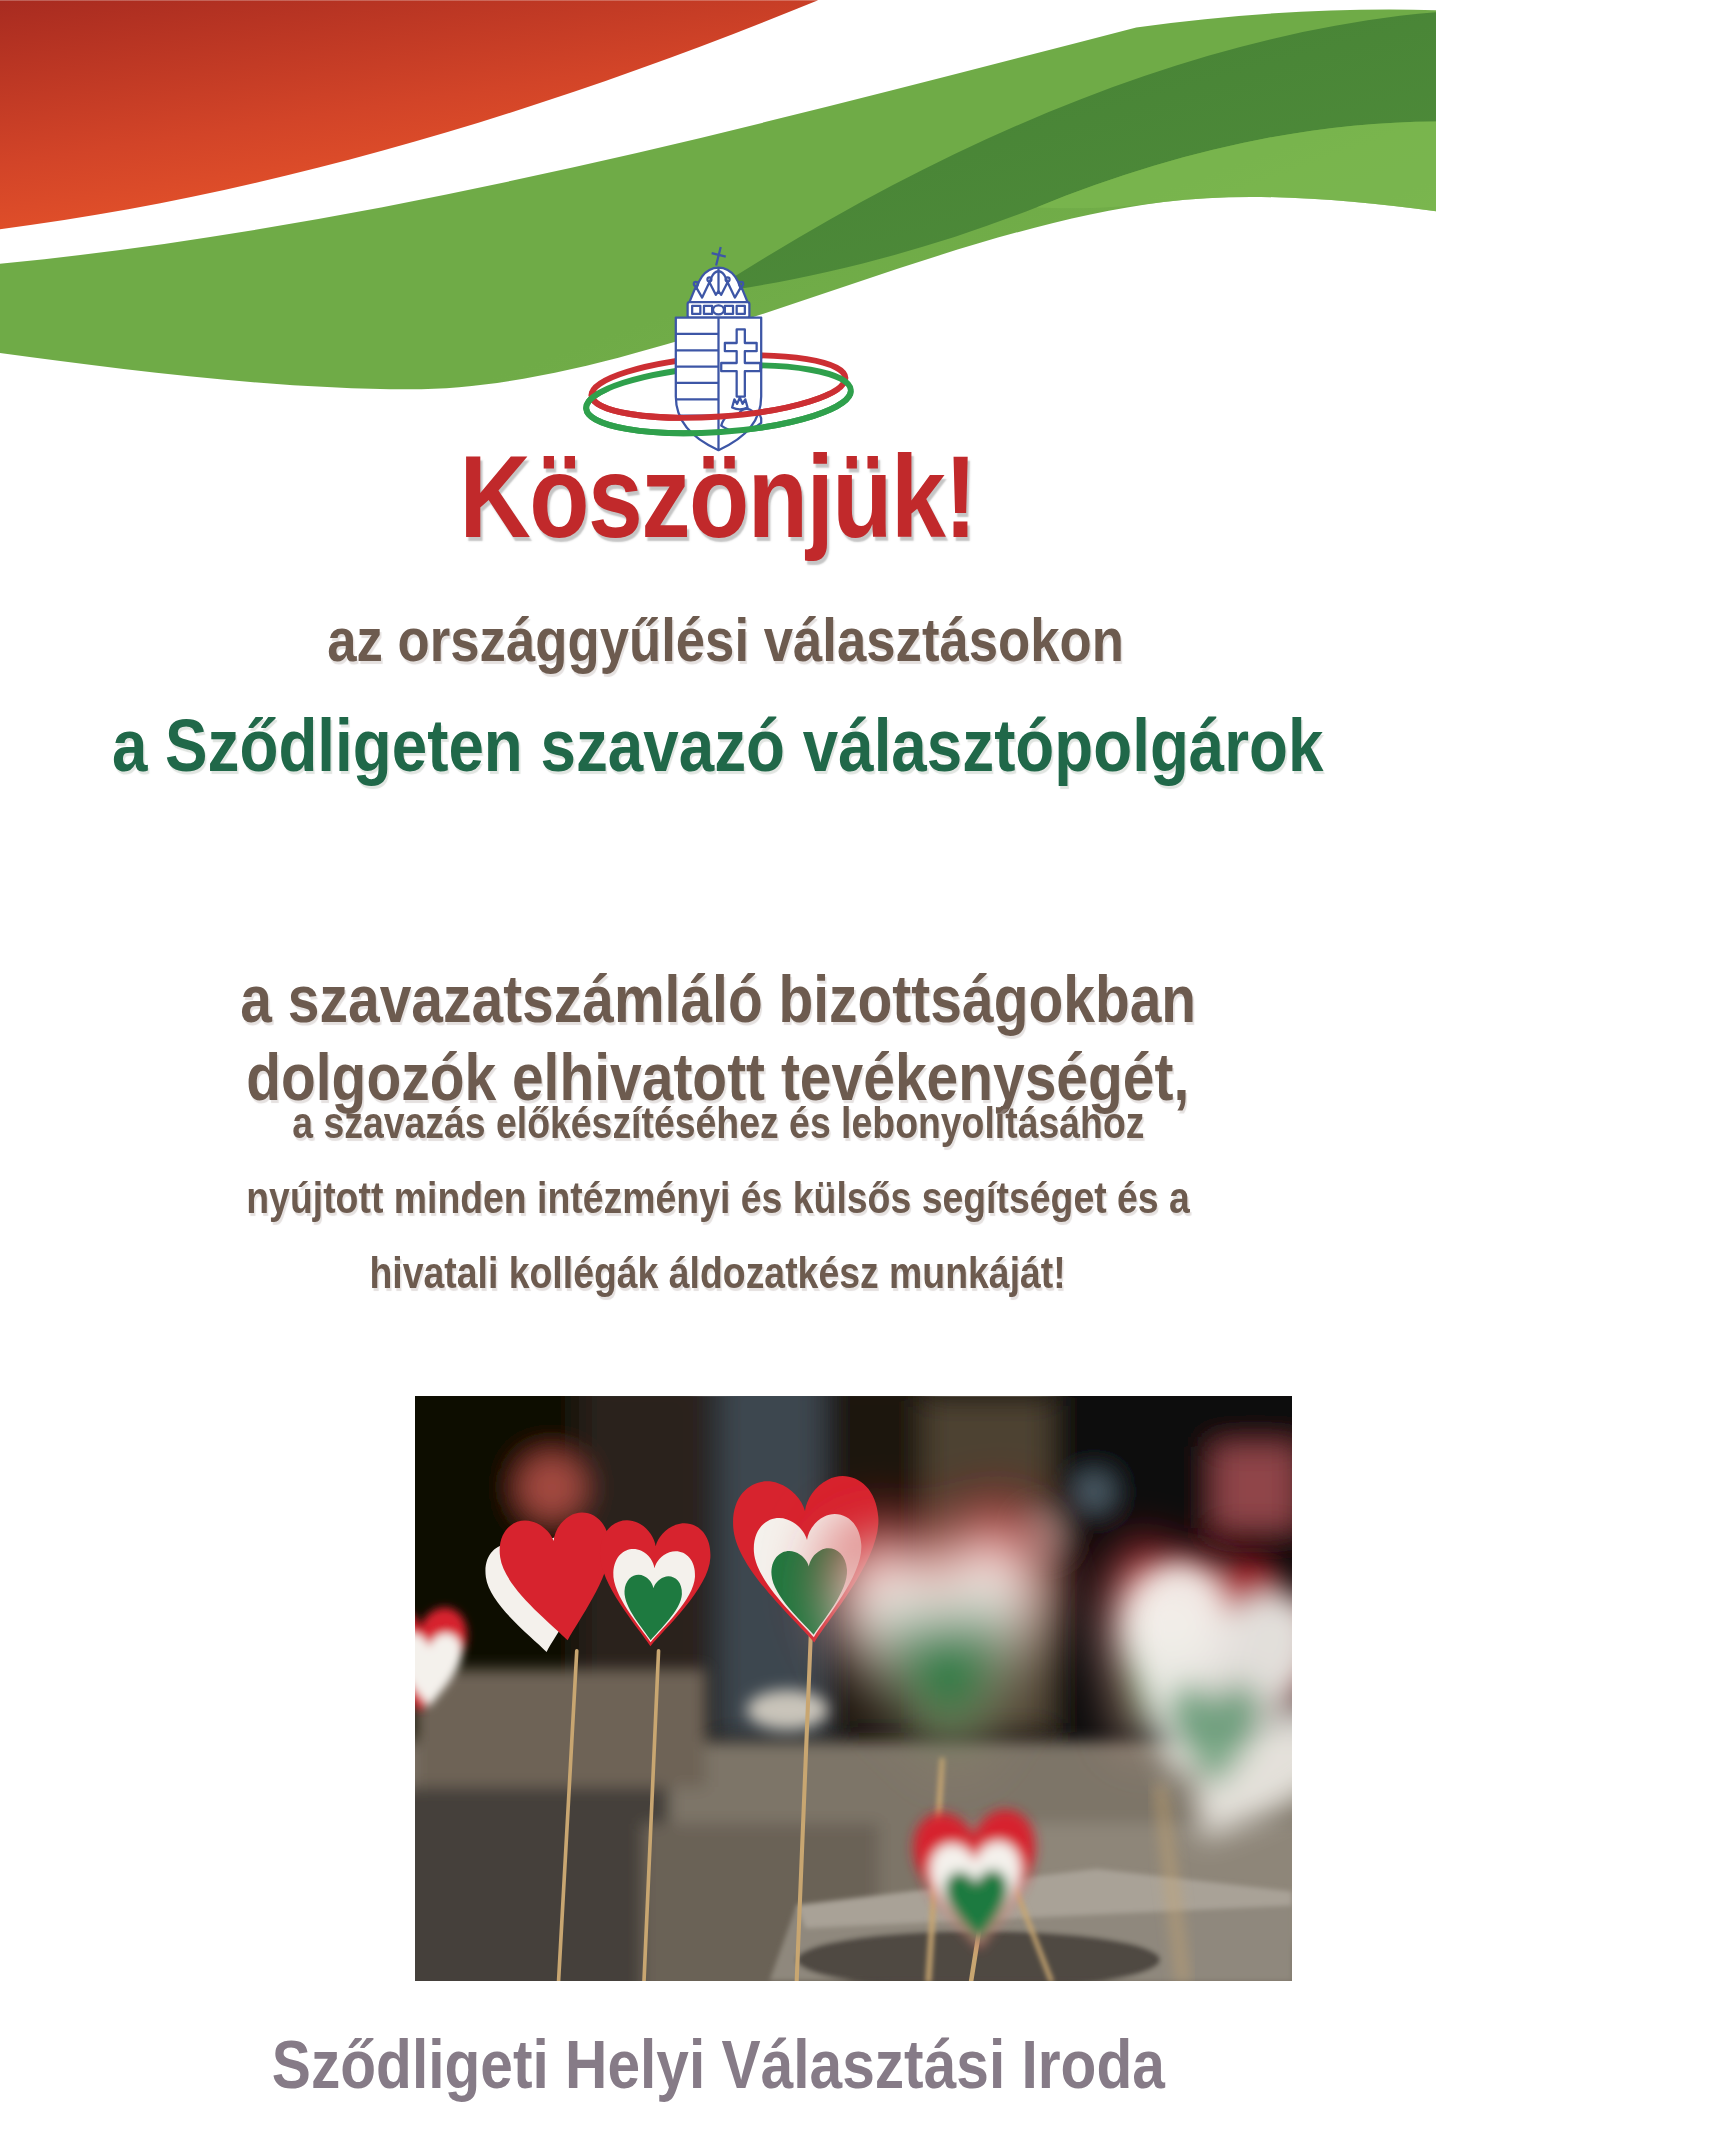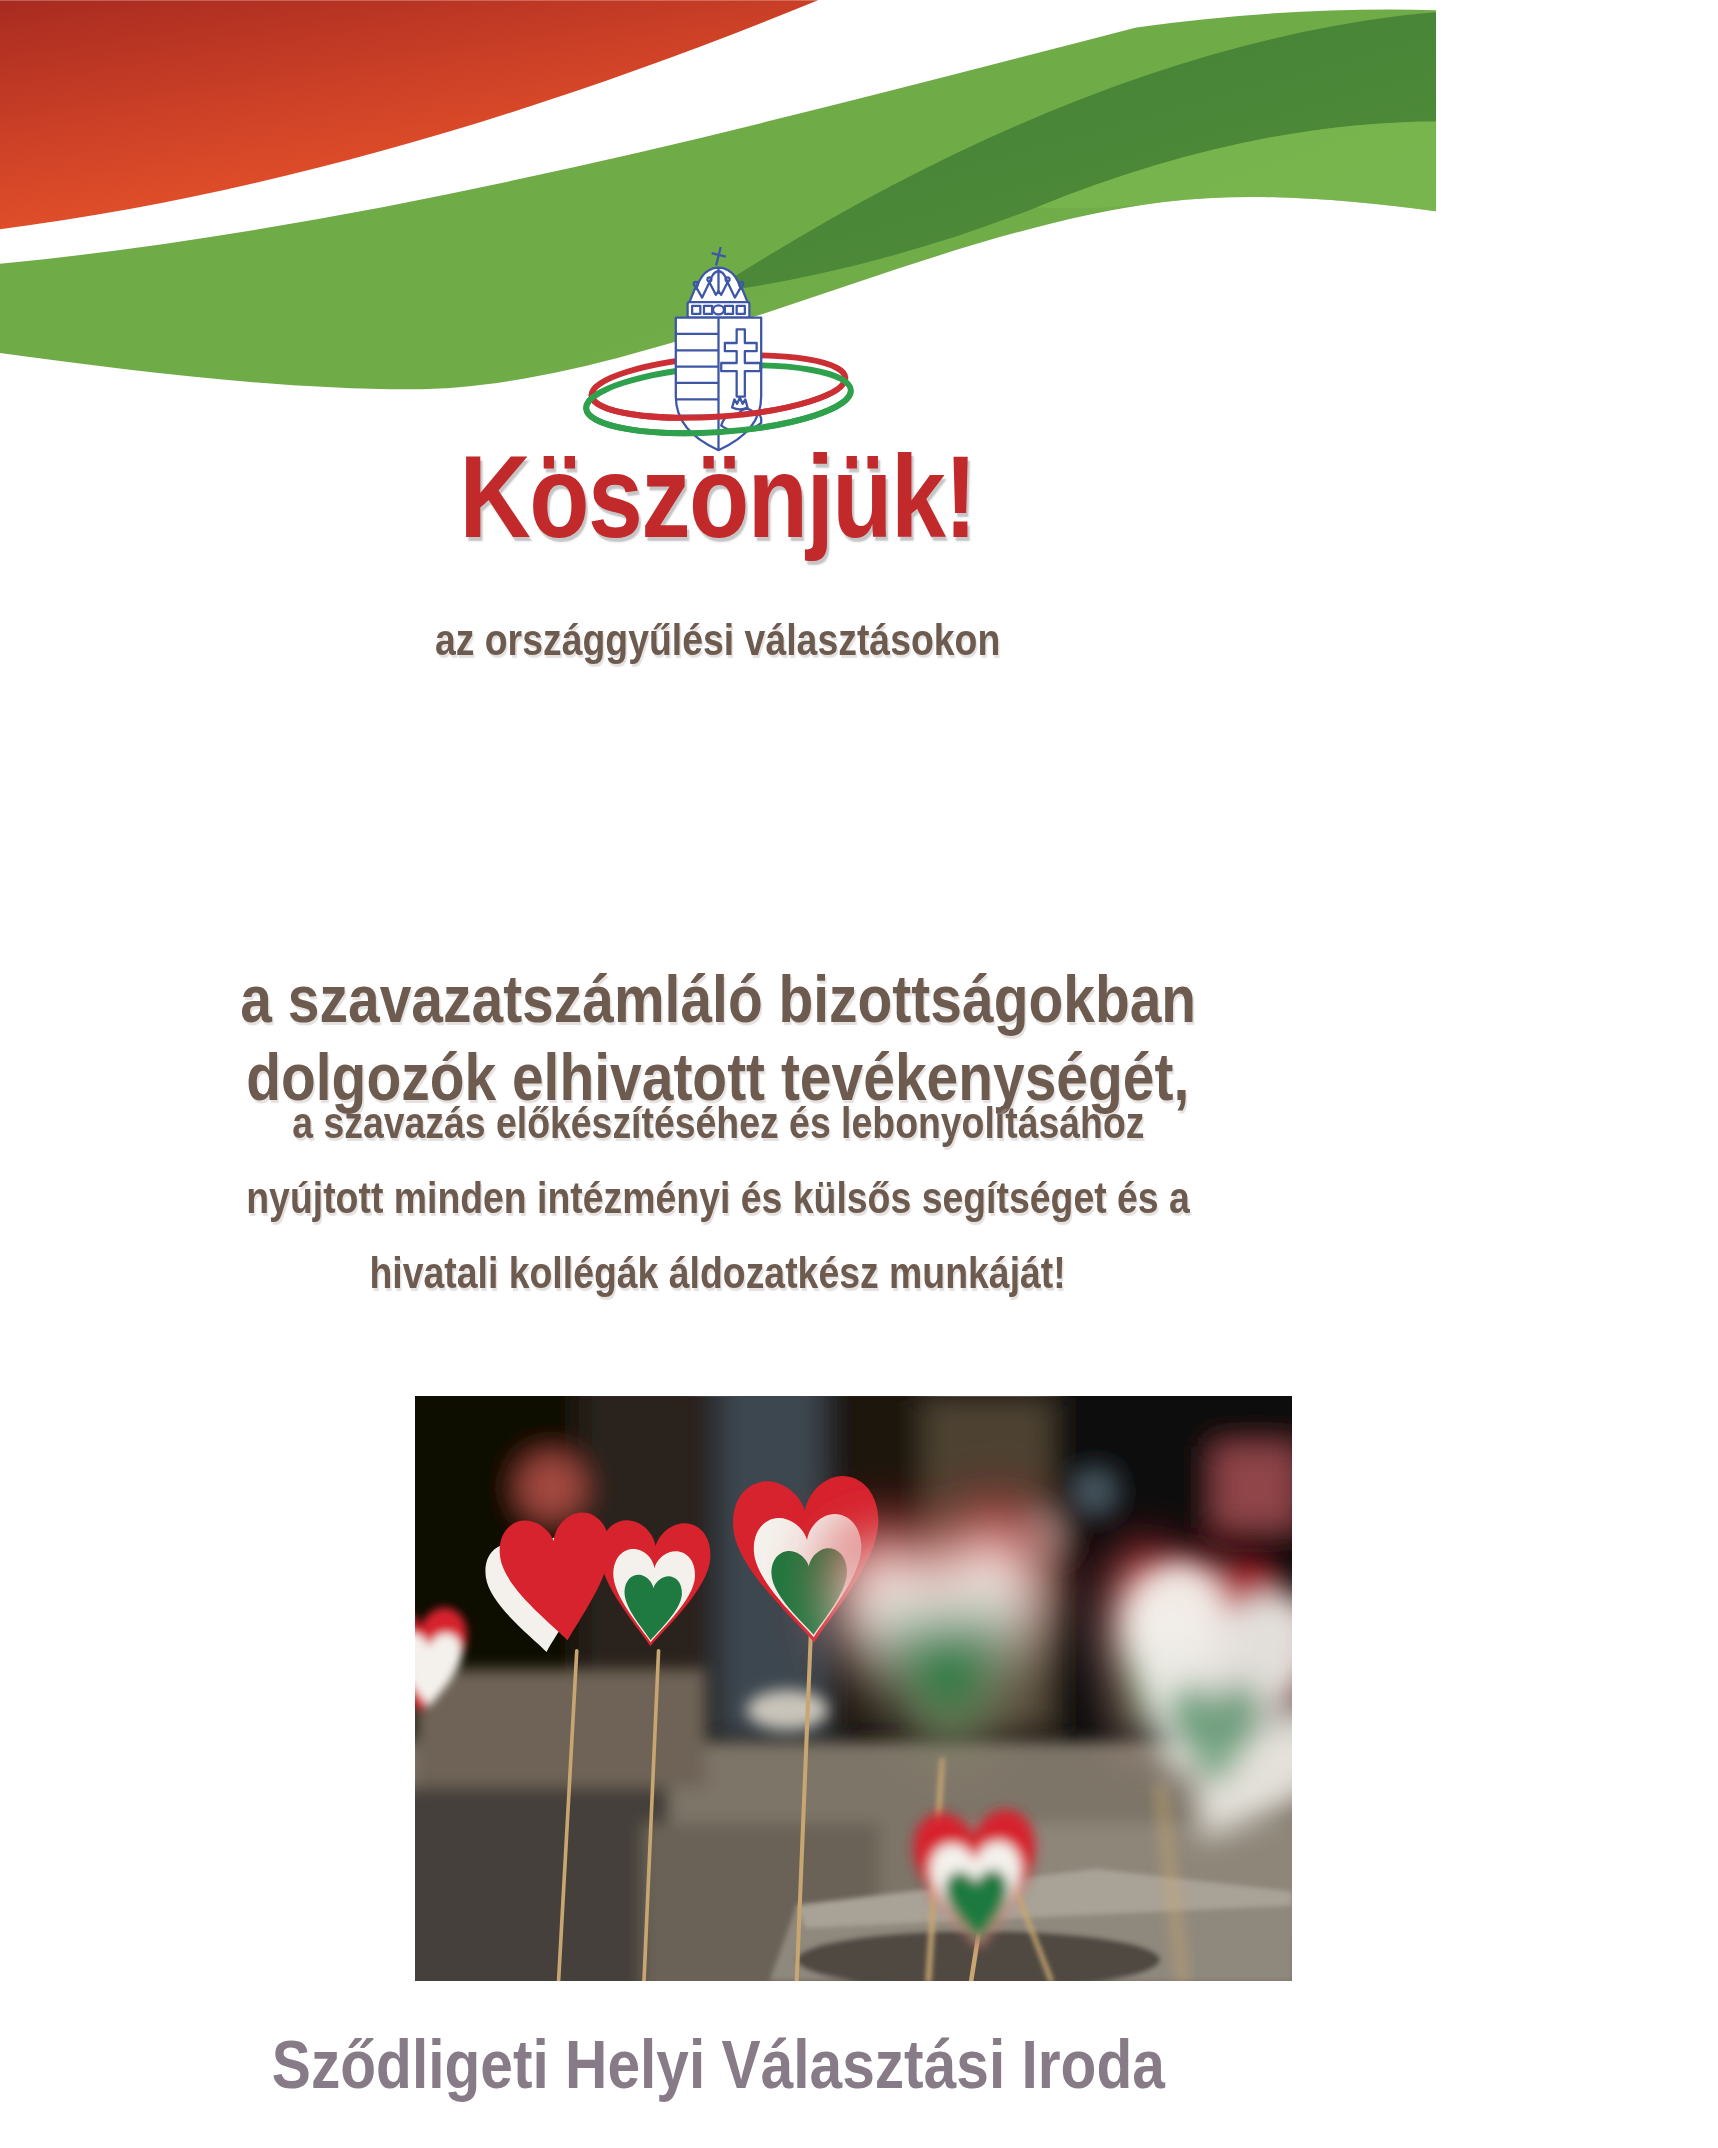--- a/index.html
+++ b/index.html
@@ -7,22 +7,22 @@
     position:relative; width:1436px; height:2148px; overflow:hidden;
     background:var(--page-bg,#fff);
     font-family:"Liberation Sans", sans-serif; font-weight:bold;
   }
   .wave{position:absolute;top:0;left:0;display:block;}
   .logo{position:absolute;top:244px;left:calc(50% - 136px);display:block;}
   .txt{position:absolute;left:0;width:100%;text-align:center;font-weight:bold;}
   .cond{display:inline-block;transform:scaleX(0.85);transform-origin:50% 50%;white-space:nowrap;}
   .title{top:438px;font-size:116px;line-height:118px;color:var(--title-red,#C1292B);
          letter-spacing:-1.8px;text-shadow:2.7px 3.6px 1.8px rgba(140,140,140,0.5);}
-  .subtitle{top:603px;font-size:44px;line-height:73px;color:var(--text-brown,#6D5B4F);
-         text-shadow:1.8px 2.7px 0.9px rgba(180,170,165,0.35);}
+  .subtitle{top:603px;font-size:62px;line-height:73px;color:var(--text-brown,#6D5B4F);
+         text-shadow:1.8px 2.7px 0.9px rgba(180,170,165,0.35);padding-left:8px;}
   .green-par{top:703px;font-size:75px;line-height:84px;color:var(--text-green,#206849);
          text-shadow:1.8px 2.7px 0.9px rgba(170,180,170,0.35);}
   .brown-par1{top:960px;font-size:67px;line-height:78px;color:var(--text-brown,#6D5B4F);
          text-shadow:1.8px 2.7px 0.9px rgba(180,170,165,0.35);}
   .brown-par2{top:1085px;font-size:44px;line-height:75px;color:var(--text-brown,#6D5B4F);
          text-shadow:1.8px 2.7px 0.9px rgba(180,170,165,0.35);}
   .photo{position:absolute;left:415px;top:1396px;width:877px;height:585px;overflow:hidden;}
   .photo svg{display:block;}
   .footer{top:2037px;font-size:69px;line-height:56px;color:var(--footer-gray,#867B87);}
 </style>
@@ -127,20 +127,22 @@
 
   <div class="txt title">
     <span class="cond">Köszönjük!</span>
   </div>
 
   <div class="txt subtitle">
     <span class="cond">az országgyűlési választásokon</span>
   </div>
 
   <div class="txt green-par">
+    <div>
+      <span class="cond">a Sződligeten szavazó választópolgárok</span></div>
   </div>
 
   <div class="txt brown-par1">
     <div>
       <span class="cond">a szavazatszámláló bizottságokban</span></div>
     <div>
       <span class="cond">dolgozók elhivatott tevékenységét,</span></div>
   </div>
 
   <div class="txt brown-par2">

